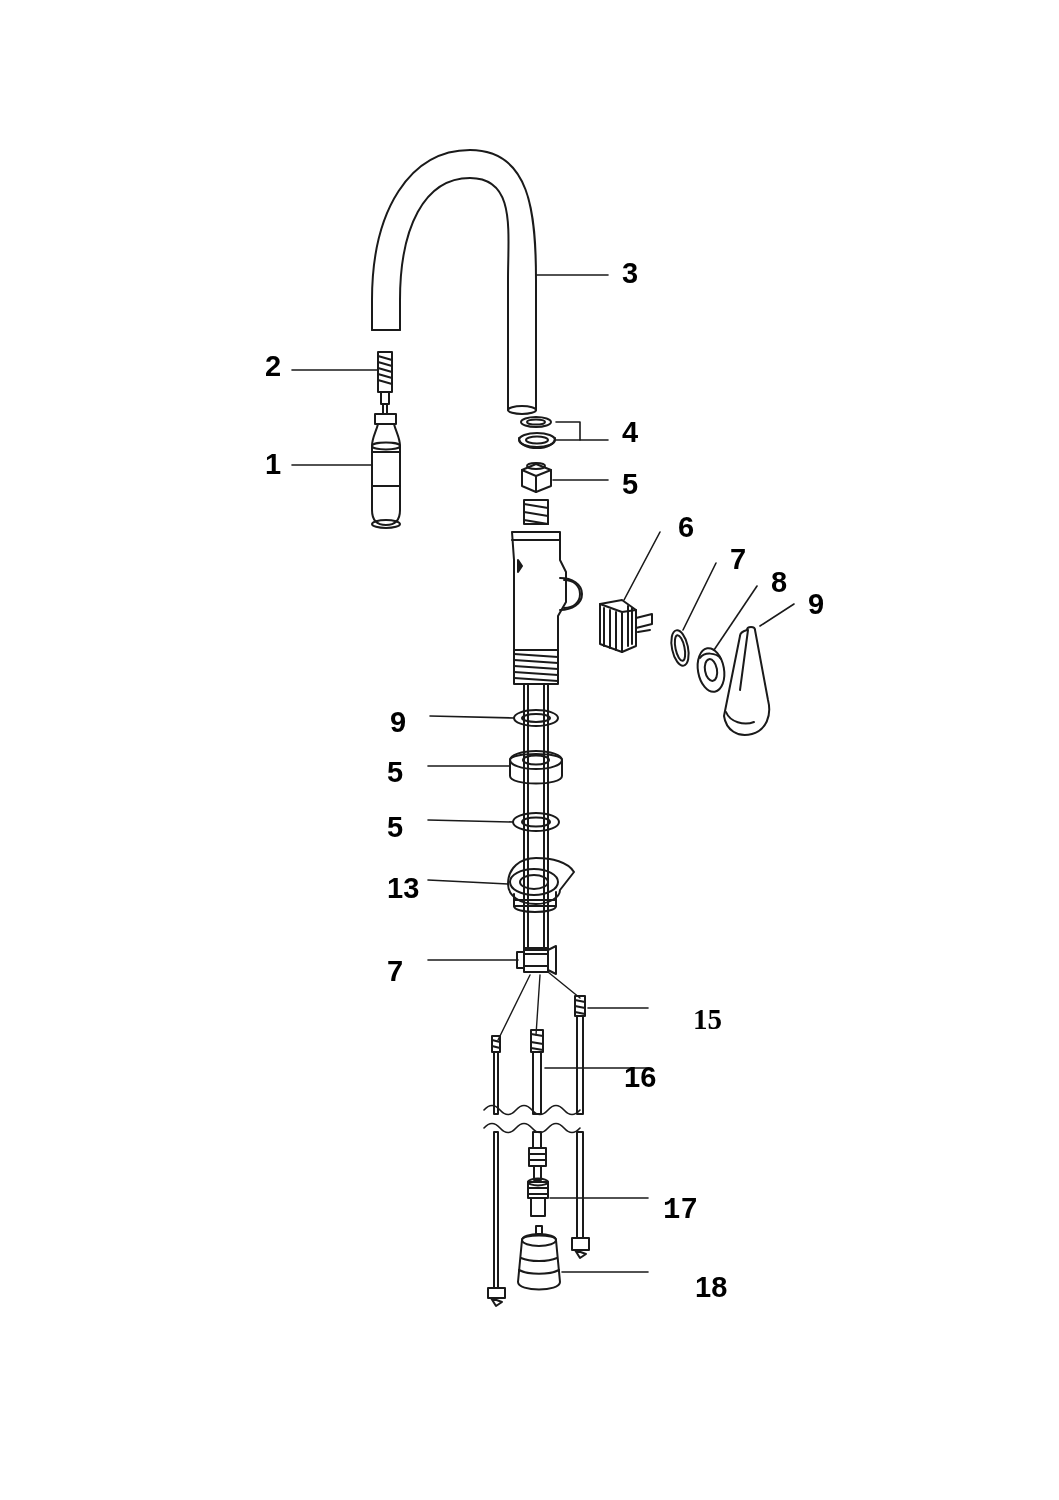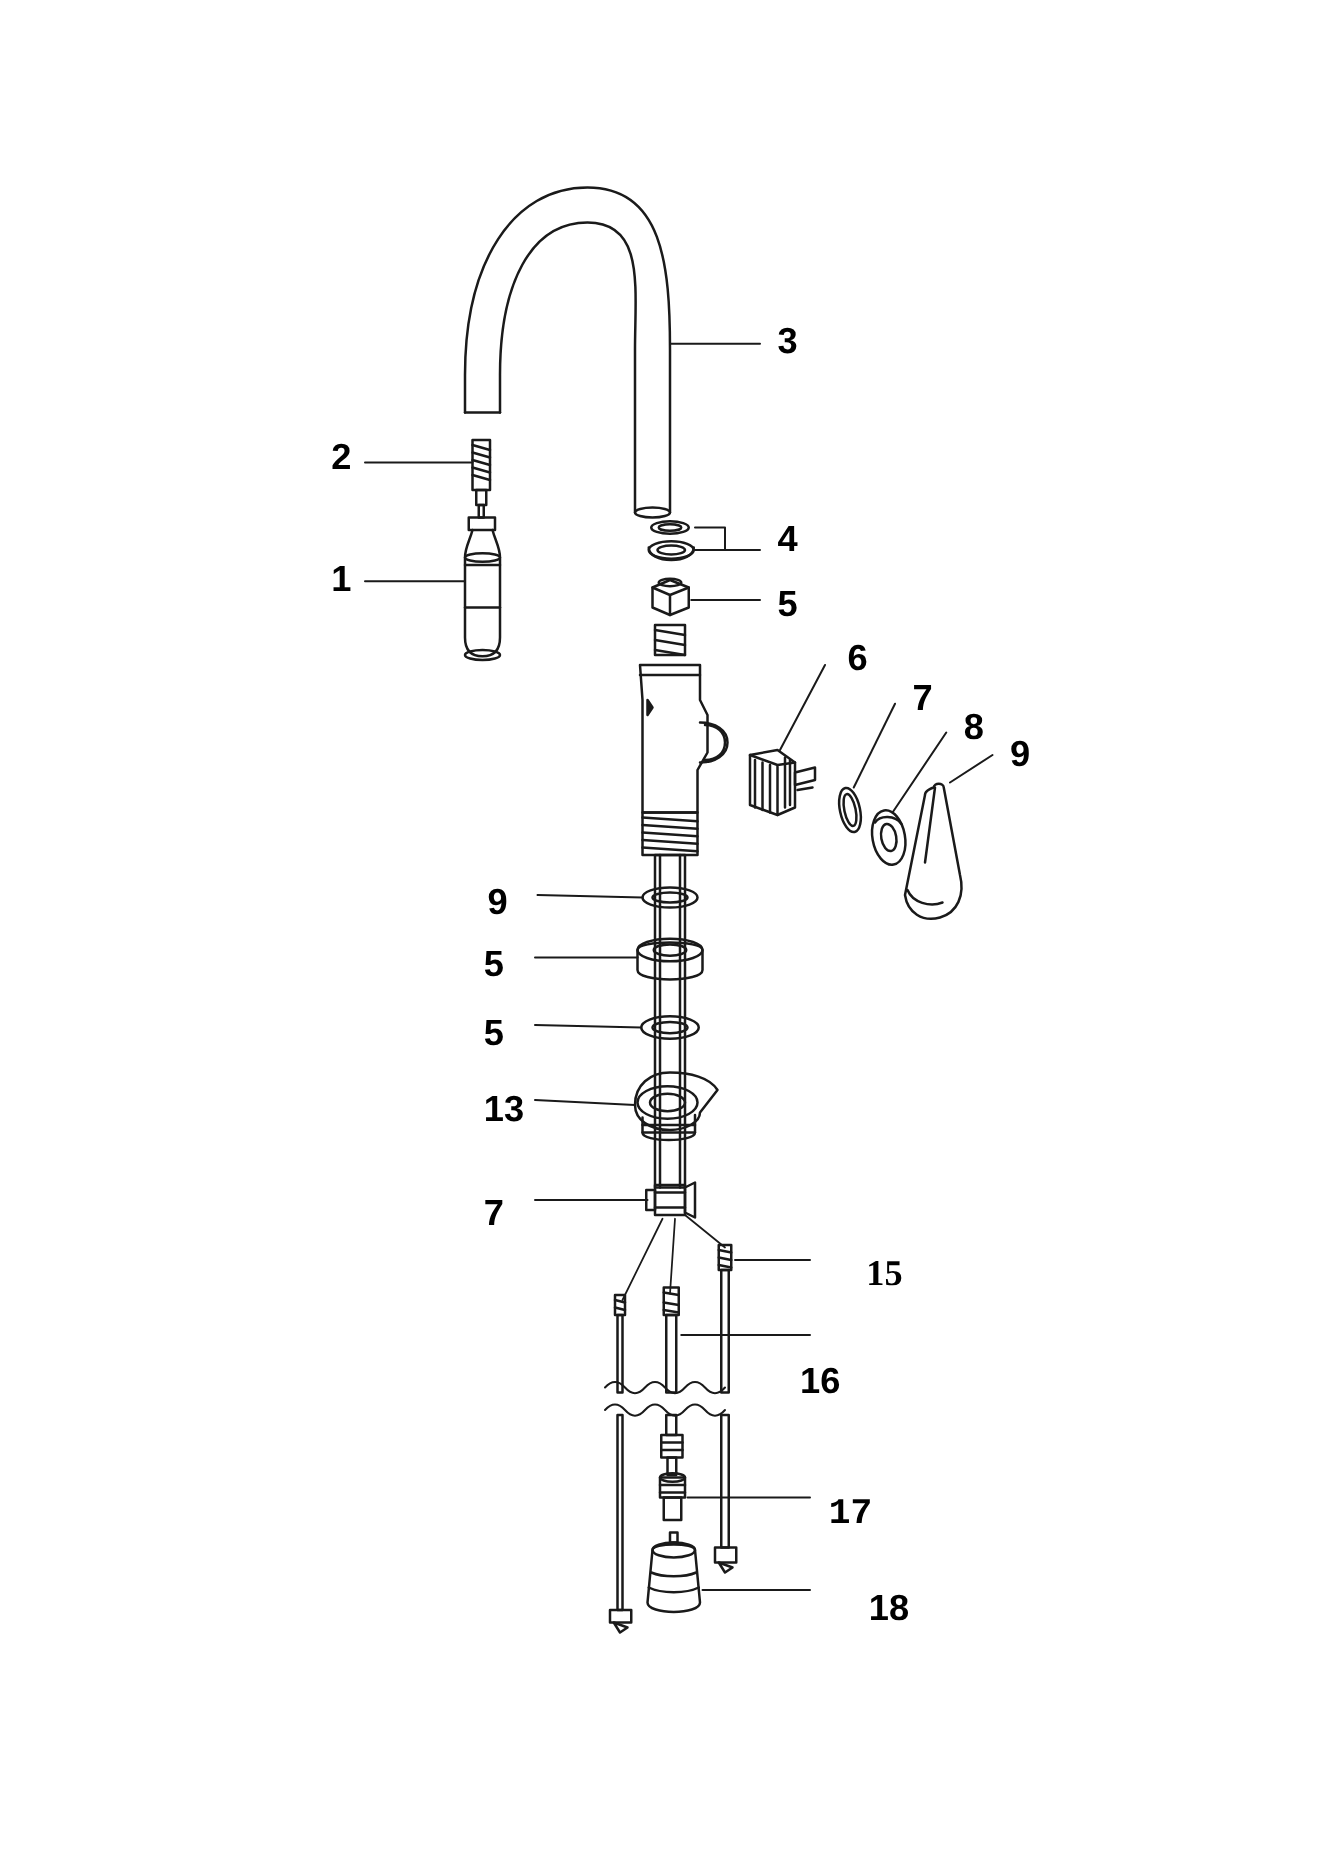--- a/index.html
+++ b/index.html
@@ -237,17 +237,17 @@
   <div class="callout-label" style="left:678px; top:513px;">6</div>
   <div class="callout-label" style="left:730px; top:545px;">7</div>
   <div class="callout-label" style="left:771px; top:568px;">8</div>
   <div class="callout-label" style="left:808px; top:590px;">9</div>
   <div class="callout-label" style="left:390px; top:708px;">9</div>
   <div class="callout-label" style="left:387px; top:758px;">5</div>
   <div class="callout-label" style="left:387px; top:813px;">5</div>
   <div class="callout-label" style="left:387px; top:874px;">13</div>
   <div class="callout-label" style="left:387px; top:957px;">7</div>
   <div class="callout-label" style="left:693px; top:1005px;font-family:Liberation Serif, serif;">15</div>
-  <div class="callout-label" style="left:640px; top:1063px;margin-top:28px;">16</div>
+  <div class="callout-label" style="left:624px; top:1063px;">16</div>
   <div class="callout-label" style="left:663px; top:1196px;font-family:Liberation Mono, monospace;">17</div>
   <div class="callout-label" style="left:663px; top:1273px;margin-left:32px;">18</div>
 
 </div>
 
 </body></html>

